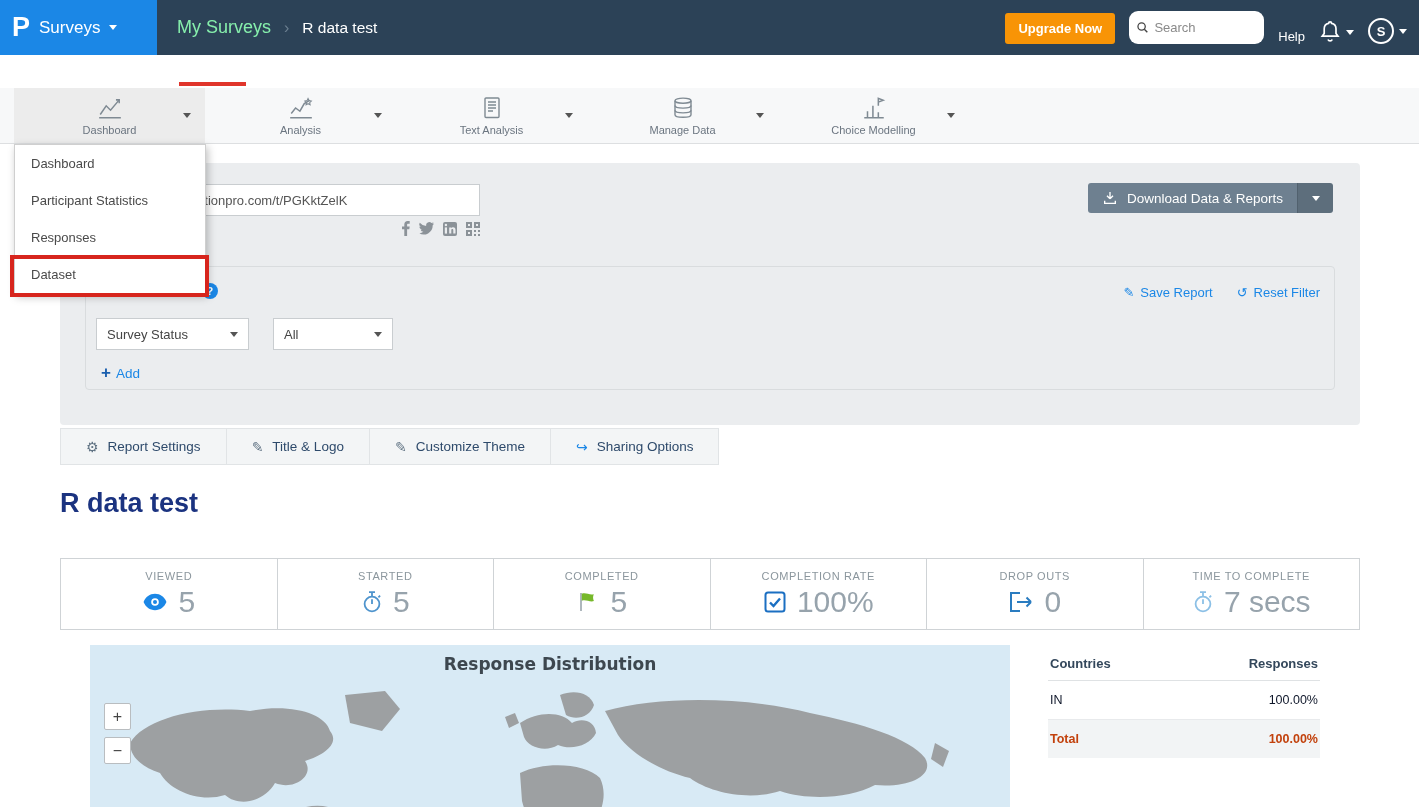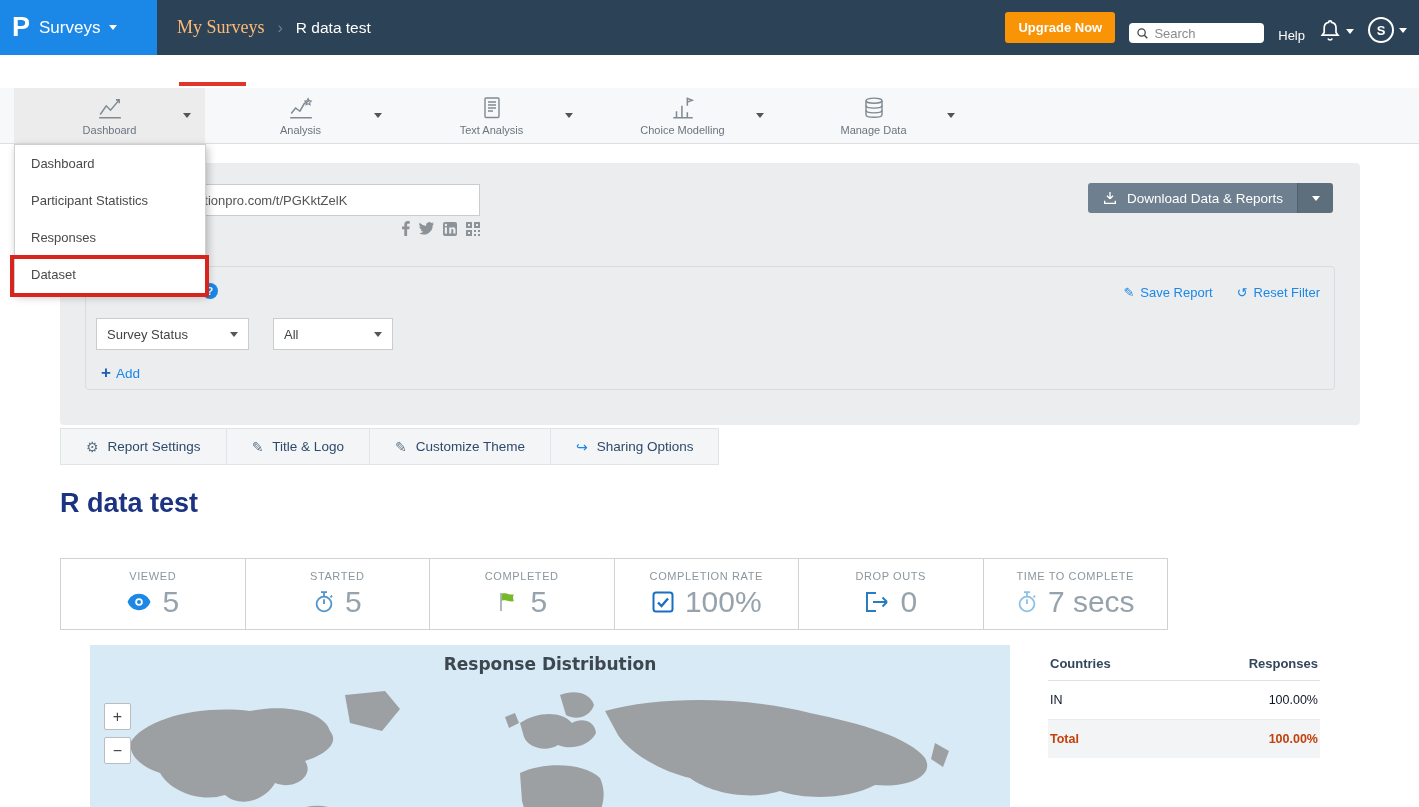--- a/index.html
+++ b/index.html
@@ -7,26 +7,26 @@
   .screen { position:relative; width:1419px; height:807px; overflow:hidden; background:#fff; }
 
   
   .topbar { position:absolute; left:0; top:0; right:0; height:55px; background:#2c4257; display:flex; align-items:center; z-index:10; }
   .brand { width:157px; height:55px; background:#1b87e6; display:flex; align-items:center; gap:9px; padding:0 12px; color:#fff; cursor:pointer; }
   .logo { font-size:27px; font-weight:bold; }
   .brand-label { font-size:17px; }
   .caret { display:inline-block; width:0; height:0; border-left:4px solid transparent; border-right:4px solid transparent; border-top:5px solid #fff; }
   .caret-dark { border-top-color:#555; }
   .breadcrumb { margin-left:20px; display:flex; align-items:center; gap:13px; }
-  .bc-parent { color:#fdba74; font-size:18px; cursor:pointer;font-family:Liberation Serif, serif; }
+  .bc-parent { color:#86efac; font-size:18px; cursor:pointer; }
   .bc-sep { color:#6b7f90; font-size:16px; }
   .bc-current { color:#fff; font-size:15.5px; }
   .topbar-right { margin-left:auto; display:flex; align-items:flex-end; gap:14px; padding-right:12px; }
   .upgrade { background:#f89406; color:#fff; border:none; border-radius:3px; font-weight:bold; font-size:13px; padding:8px 13px; font-family:inherit; cursor:pointer; }
-  .search { background:#fff; border-radius:4px; height:20px; width:135px; display:flex; align-items:center; padding:0 8px; gap:6px; }
+  .search { background:#fff; border-radius:9px; height:33px; width:135px; display:flex; align-items:center; padding:0 8px; gap:6px; }
   .search input { border:none; outline:none; width:100%; font-size:13px; font-family:inherit; color:#333; }
   .search input::placeholder { color:#8a8a8a; }
   .help { color:#fff; font-size:13px; cursor:pointer; }
   .bell-wrap, .avatar-wrap { display:flex; align-items:center; gap:5px; cursor:pointer; }
   .avatar { width:26px; height:26px; border:2px solid #fff; border-radius:50%; color:#fff; font-size:13px; font-weight:bold; display:flex; align-items:center; justify-content:center; }
 
   
   .subnav { position:absolute; top:55px; left:0; right:0; height:33px; background:#fff; display:flex; align-items:center; padding:0 15px; gap:33px; }
   .subnav .nav-item { font-size:14.5px; color:#2b4a77; cursor:pointer; }
   .responses { margin-left:auto; font-size:13px; color:#2b4a77; }
@@ -68,21 +68,21 @@
 
   
   .tabs { position:absolute; left:60px; top:428px; display:flex; }
   .tab { background:#f3f5f6; border:1px solid #e1e4e6; border-left:none; height:37px; display:flex; align-items:center; gap:9px; padding:0 25px; font-size:13.5px; color:#2e4a6b; cursor:pointer; }
   .tab:first-child { border-left:1px solid #e1e4e6; }
   .tab .ticon { color:#5f7283; font-size:14px; }
   .tab .ticon.blue { color:#1b87e6; }
 
   
   .page-title { position:absolute; left:60px; top:488px; font-size:27px; font-weight:bold; color:#1b3380; }
-  .stats { position:absolute; left:60px; top:558px; width:1108px; height:72px; background:#fff; border:1px solid #cfd3d6; display:flex; }
+  .stats { position:absolute; left:60px; top:558px; width:1300px; height:72px; background:#fff; border:1px solid #cfd3d6; display:flex; }
   .stat { flex:1; border-right:1px solid #cfd3d6; display:flex; flex-direction:column; align-items:center; justify-content:center; gap:3px; }
   .stat:last-child { border-right:none; }
   .stat-label { font-size:11px; letter-spacing:.6px; color:#8b969d; }
   .stat-value { display:flex; align-items:center; gap:10px; font-size:30px; color:#97a3ac; }
 
   
   .map-panel { position:absolute; left:90px; top:645px; width:920px; height:220px; background:#d8eaf5; }
   .map-title { position:absolute; top:9px; width:100%; text-align:center; font-family:"DejaVu Sans",sans-serif; font-weight:bold; font-size:17px; color:#3d474f; }
   .zoom { position:absolute; left:14px; top:58px; display:flex; flex-direction:column; gap:7px; z-index:5; }
   .zoom-btn { width:27px; height:27px; background:#fff; border:1px solid #b9bdc0; border-radius:2px; font-size:16px; color:#444; display:flex; align-items:center; justify-content:center; cursor:pointer; }
@@ -156,35 +156,35 @@
     </div>
     <div class="tool">
       <svg width="24" height="24" viewBox="0 0 24 23">
           <rect x="5" y="1.5" width="14" height="19.5" rx="1"></rect>
           <path d="M8 5.5h8M8 8.5h8M8 11.5h8M8 14.5h5"></path>
         </svg>
       <span class="tool-label">Text Analysis</span>
       <span class="caret"></span>
     </div>
     <div class="tool">
+      <svg width="24" height="24" viewBox="0 0 24 23">
+          <ellipse cx="12" cy="4.2" rx="8" ry="2.6"></ellipse>
+          <path d="M4 4.2v14c0 1.5 3.6 2.6 8 2.6s8-1.1 8-2.6v-14"></path>
+          <path d="M4 9c0 1.5 3.6 2.6 8 2.6S20 10.5 20 9M4 13.8c0 1.5 3.6 2.6 8 2.6s8-1.1 8-2.6"></path>
+        </svg>
+      <span class="tool-label">Manage Data</span>
+      <span class="caret"></span>
+    </div>
+    <div class="tool">
       <svg width="26" height="24" viewBox="0 0 24 22">
           <path d="M3 20h18"></path>
           <path d="M6 20v-6M11 20V9M16 20v-5"></path>
           <path d="M16 9V2l4.5 1.8L16 5.6" fill="none"></path>
         </svg>
       <span class="tool-label">Choice Modelling</span>
-      <span class="caret"></span>
-    </div>
-    <div class="tool">
-      <svg width="24" height="24" viewBox="0 0 24 23">
-          <ellipse cx="12" cy="4.2" rx="8" ry="2.6"></ellipse>
-          <path d="M4 4.2v14c0 1.5 3.6 2.6 8 2.6s8-1.1 8-2.6v-14"></path>
-          <path d="M4 9c0 1.5 3.6 2.6 8 2.6S20 10.5 20 9M4 13.8c0 1.5 3.6 2.6 8 2.6s8-1.1 8-2.6"></path>
-        </svg>
-      <span class="tool-label">Manage Data</span>
       <span class="caret"></span>
     </div>
   </div>
 
   <section class="panel">
     <input class="share-url" value="https://www.questionpro.com/t/PGKktZelK" style="">
     <div class="social">
       <svg width="9" height="15" viewBox="0 0 9 15">
           <path d="M8.7 0v2.7H7.1c-.6 0-1 .3-1 1v1.9h2.6l-.4 2.7H6.1V15H3.3V8.3H1V5.6h2.3V3.4C3.3 1.3 4.6 0 6.6 0Z"></path>
         </svg>

